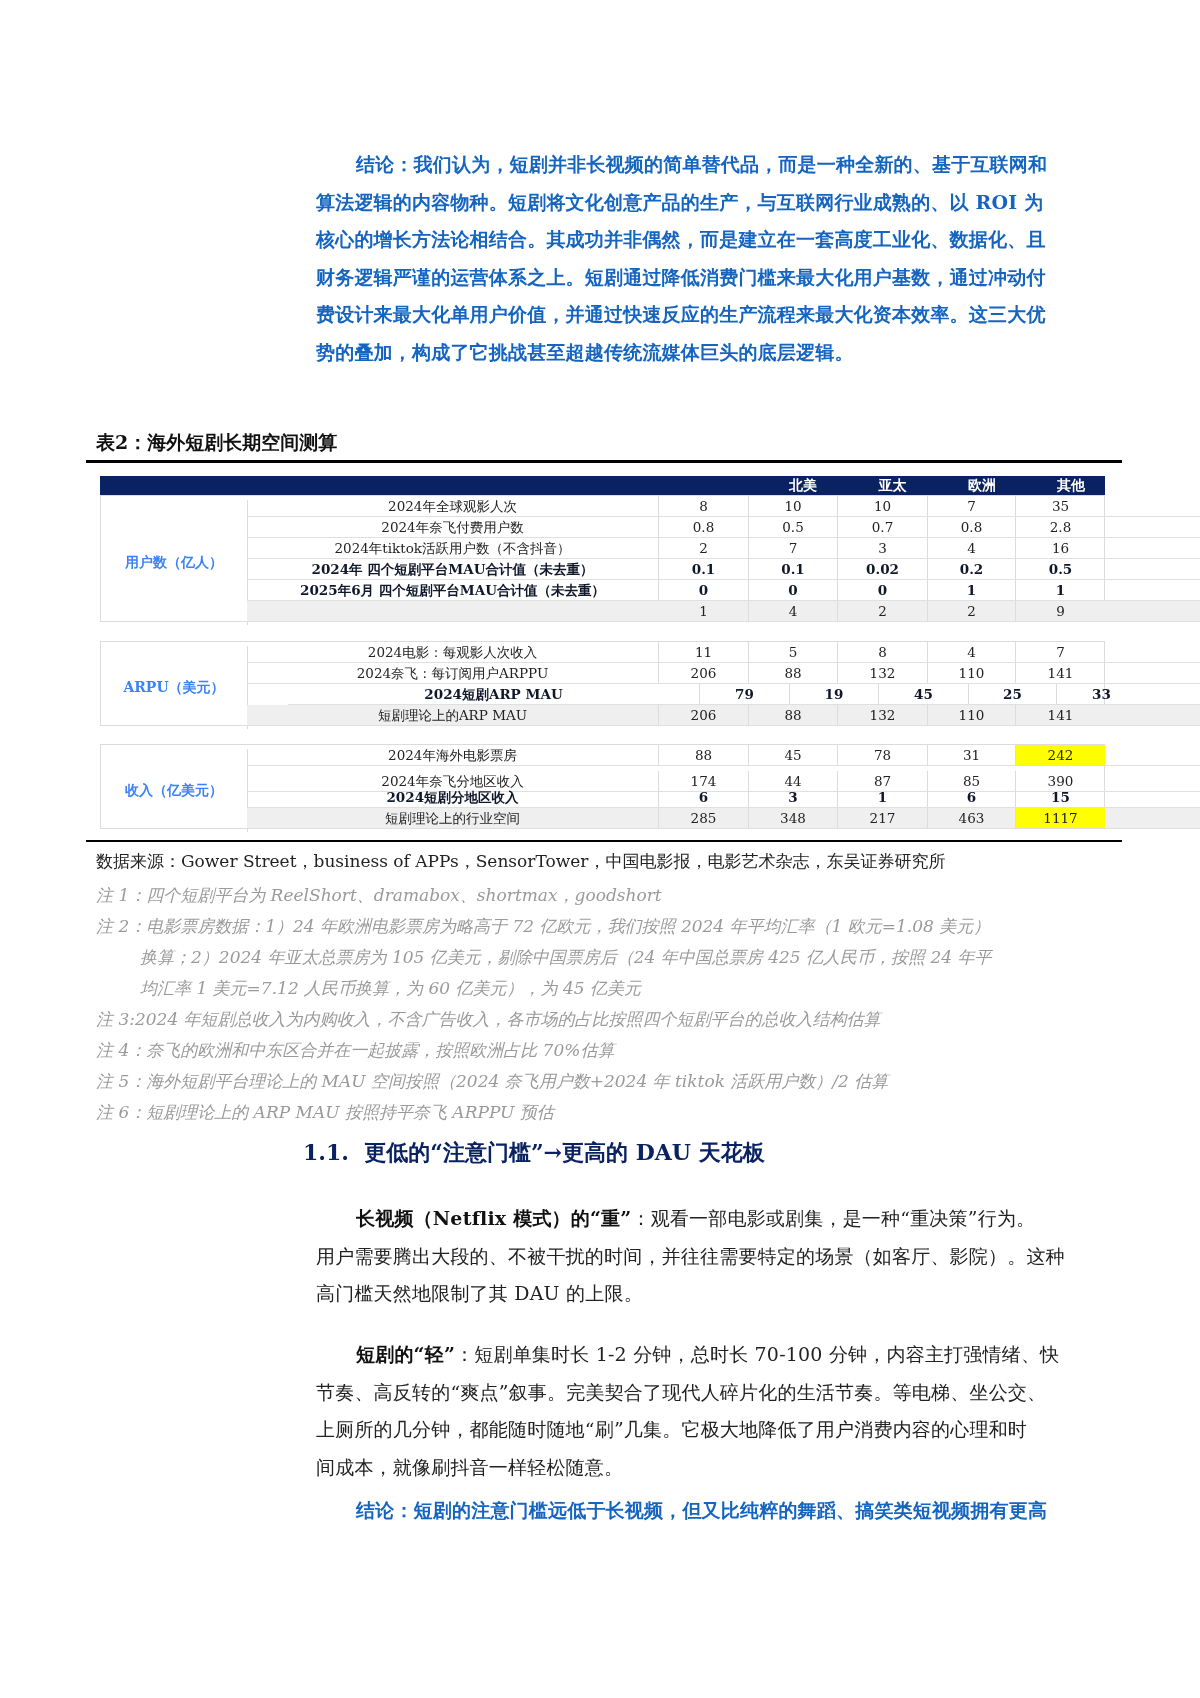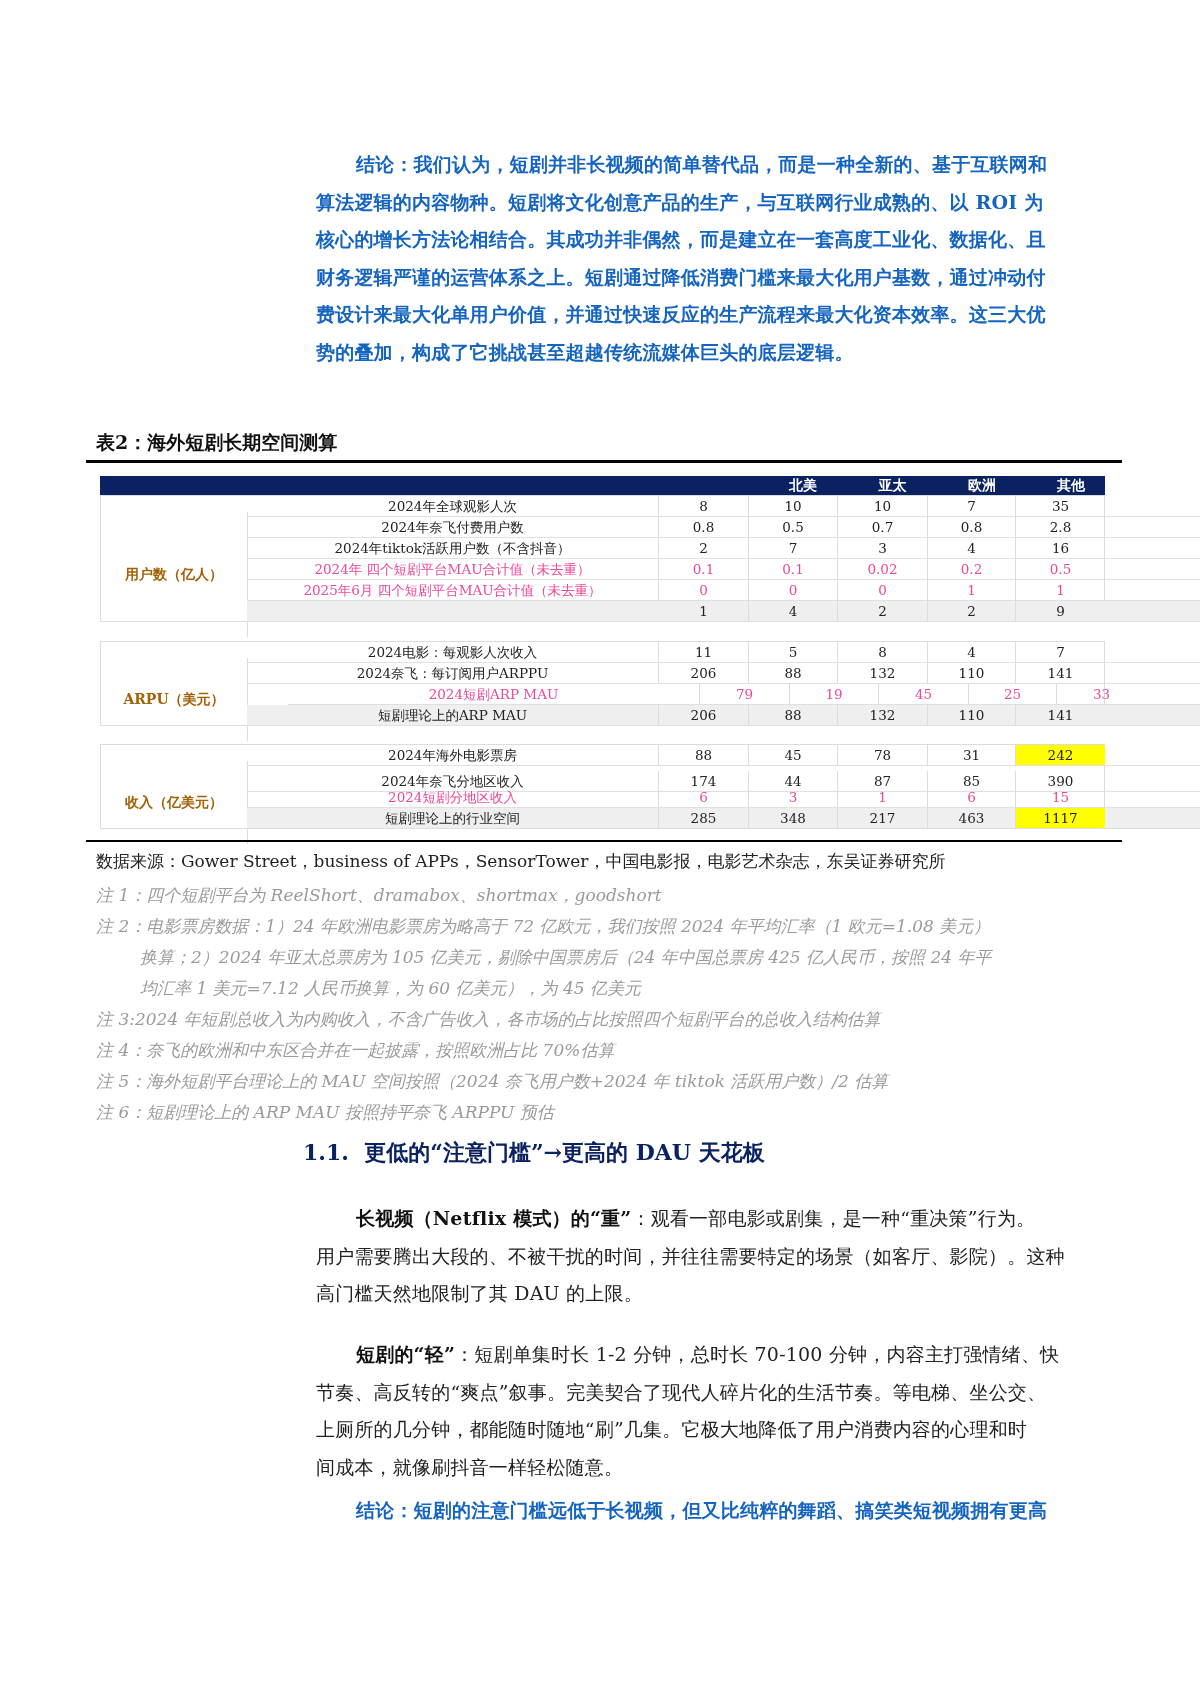--- a/index.html
+++ b/index.html
@@ -14,28 +14,28 @@
   .bold { font-weight: bold; color: #111; }
 
   .table-title { left: 96px; top: 430px; font-size: 19px; font-weight: bold; color: #111; }
   .rule { left: 86px; width: 1036px; height: 3px; background: #000; }
 
   .hdr { position: absolute; left: 100px; top: 476px; width: 1005px; height: 19px; background: #0b2262; }
   .hdr span { position: absolute; top: 0; height: 19px; line-height: 19px; color: #fff;
               font-weight: bold; font-size: 14px; text-align: center; }
 
   .grp { position: absolute; left: 100px; width: 1005px; border: 1px solid #dcdcdc; box-sizing: border-box; background: #fff; }
-  .grp .cat { position: absolute; left: 0; top: 16px; width: 146px; height: 100%; border-right: 1px solid #dcdcdc;
-              display: flex; align-items: center; justify-content: center; font-weight: bold; font-size: 14px; color: #a16207; }
+  .grp .cat { position: absolute; left: 0; top: 4px; width: 146px; height: 100%; border-right: 1px solid #dcdcdc;
+              display: flex; align-items: center; justify-content: center; font-weight: bold; font-size: 14px; color: #3b82f6; }
   .row { position: absolute; left: 146px; width: 980px; height: 21px; border-bottom: 1px solid #e0e0e0; box-sizing: border-box; }
   .row.shade { background: #efefef; }
   .row span { position: absolute; top: 0; height: 20px; line-height: 20px; text-align: center; font-size: 13.5px;
               border-right: 1px solid #dcdcdc; box-sizing: border-box; color: #222; }
   .row span:last-child { border-right: none; }
-  .row.b span { font-weight: normal; color: #ec4899; }
+  .row.b span { font-weight: bold; color: #0f172a; }
   .hl { background: #ffff00; }
   .c0 { left: 0; width: 412px; }
   .c1 { left: 412px; width: 90px; }
   .c2 { left: 502px; width: 89px; }
   .c3 { left: 591px; width: 90px; }
   .c4 { left: 681px; width: 88px; }
   .c5 { left: 769px; width: 89px; }
 
   .src { left: 96px; top: 850px; font-size: 17px; color: #222; }
   .note { position: absolute; left: 96px; font-size: 17px; color: #9a9a9a; font-style: italic; line-height: 30px; }

